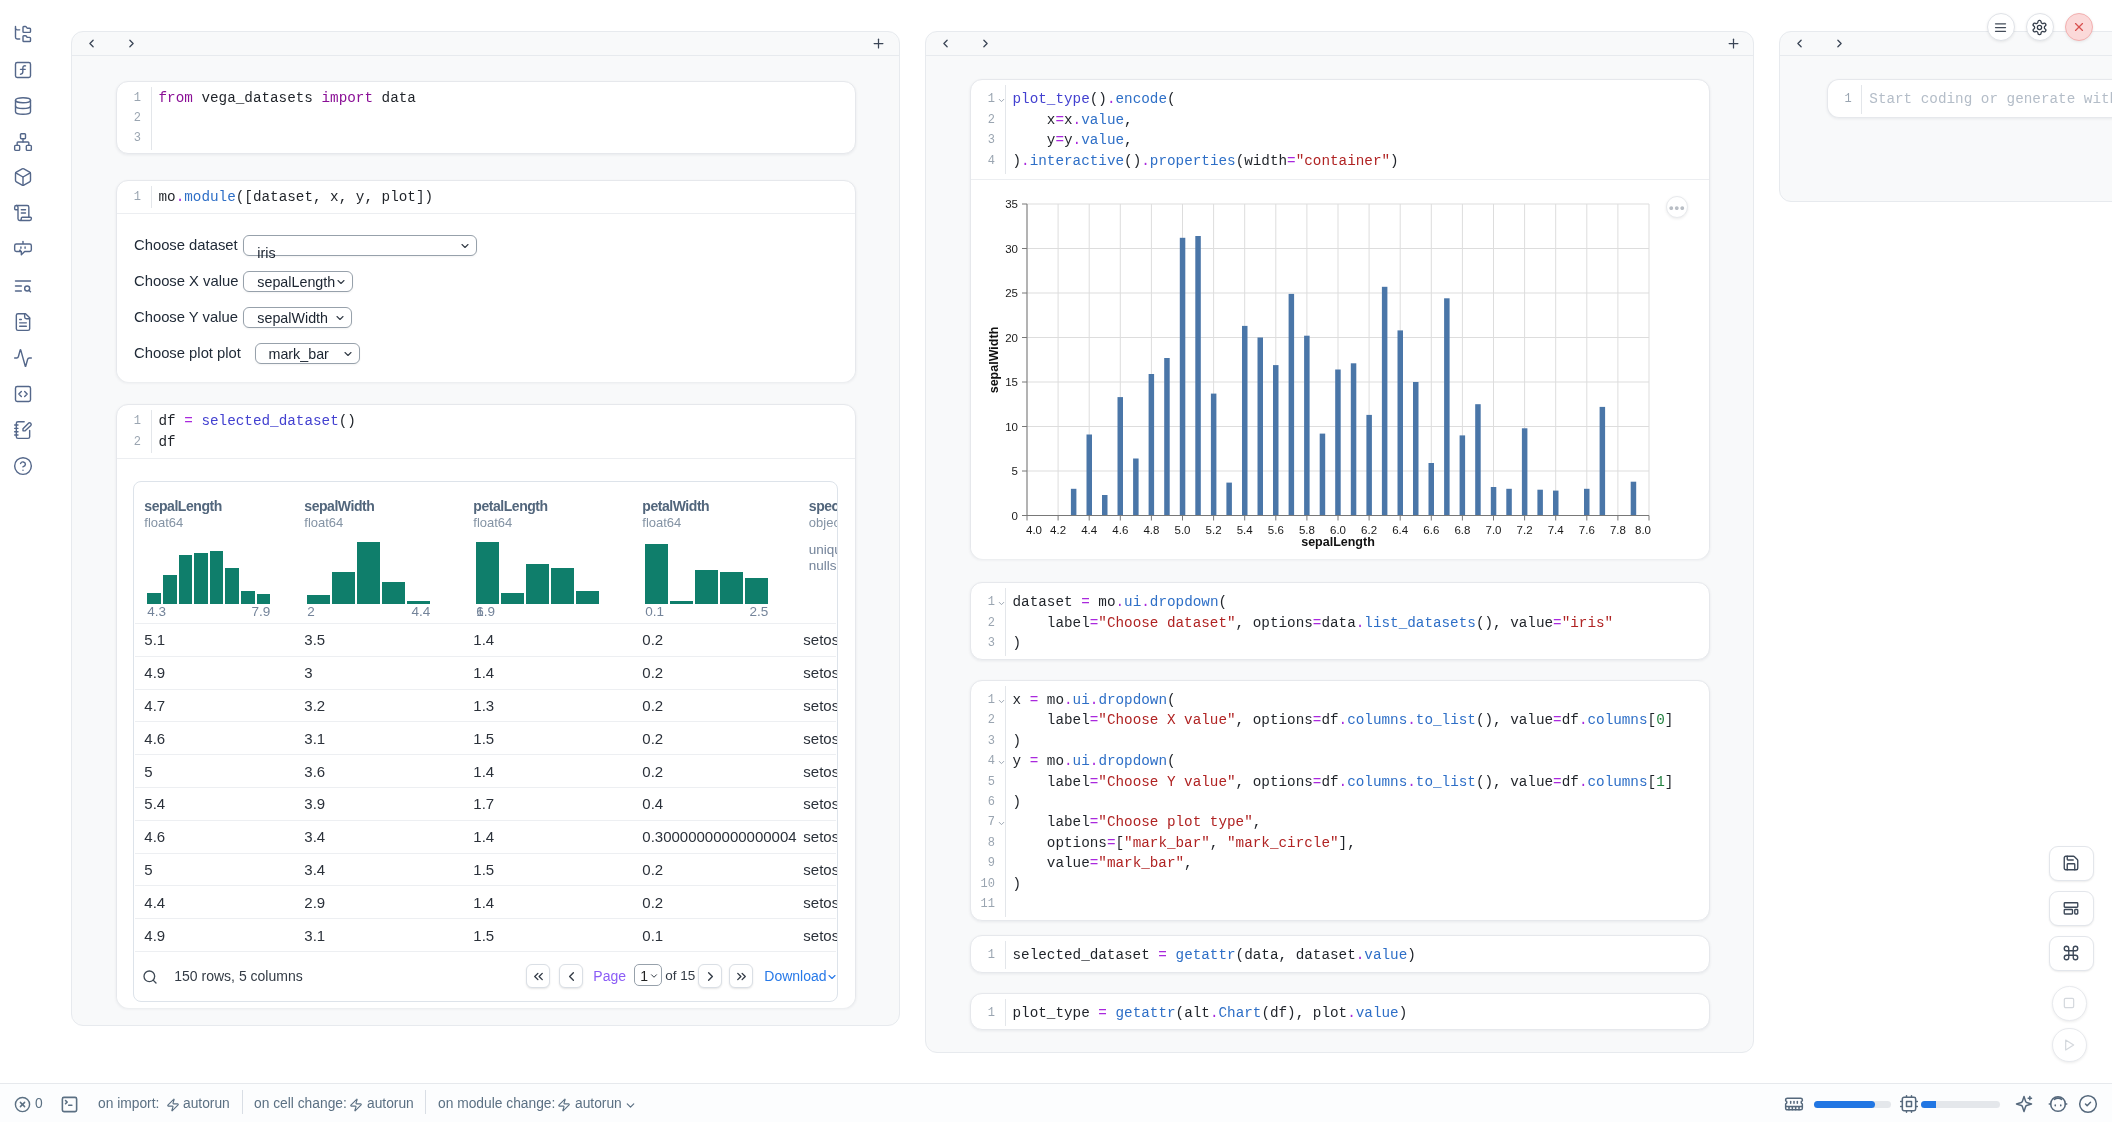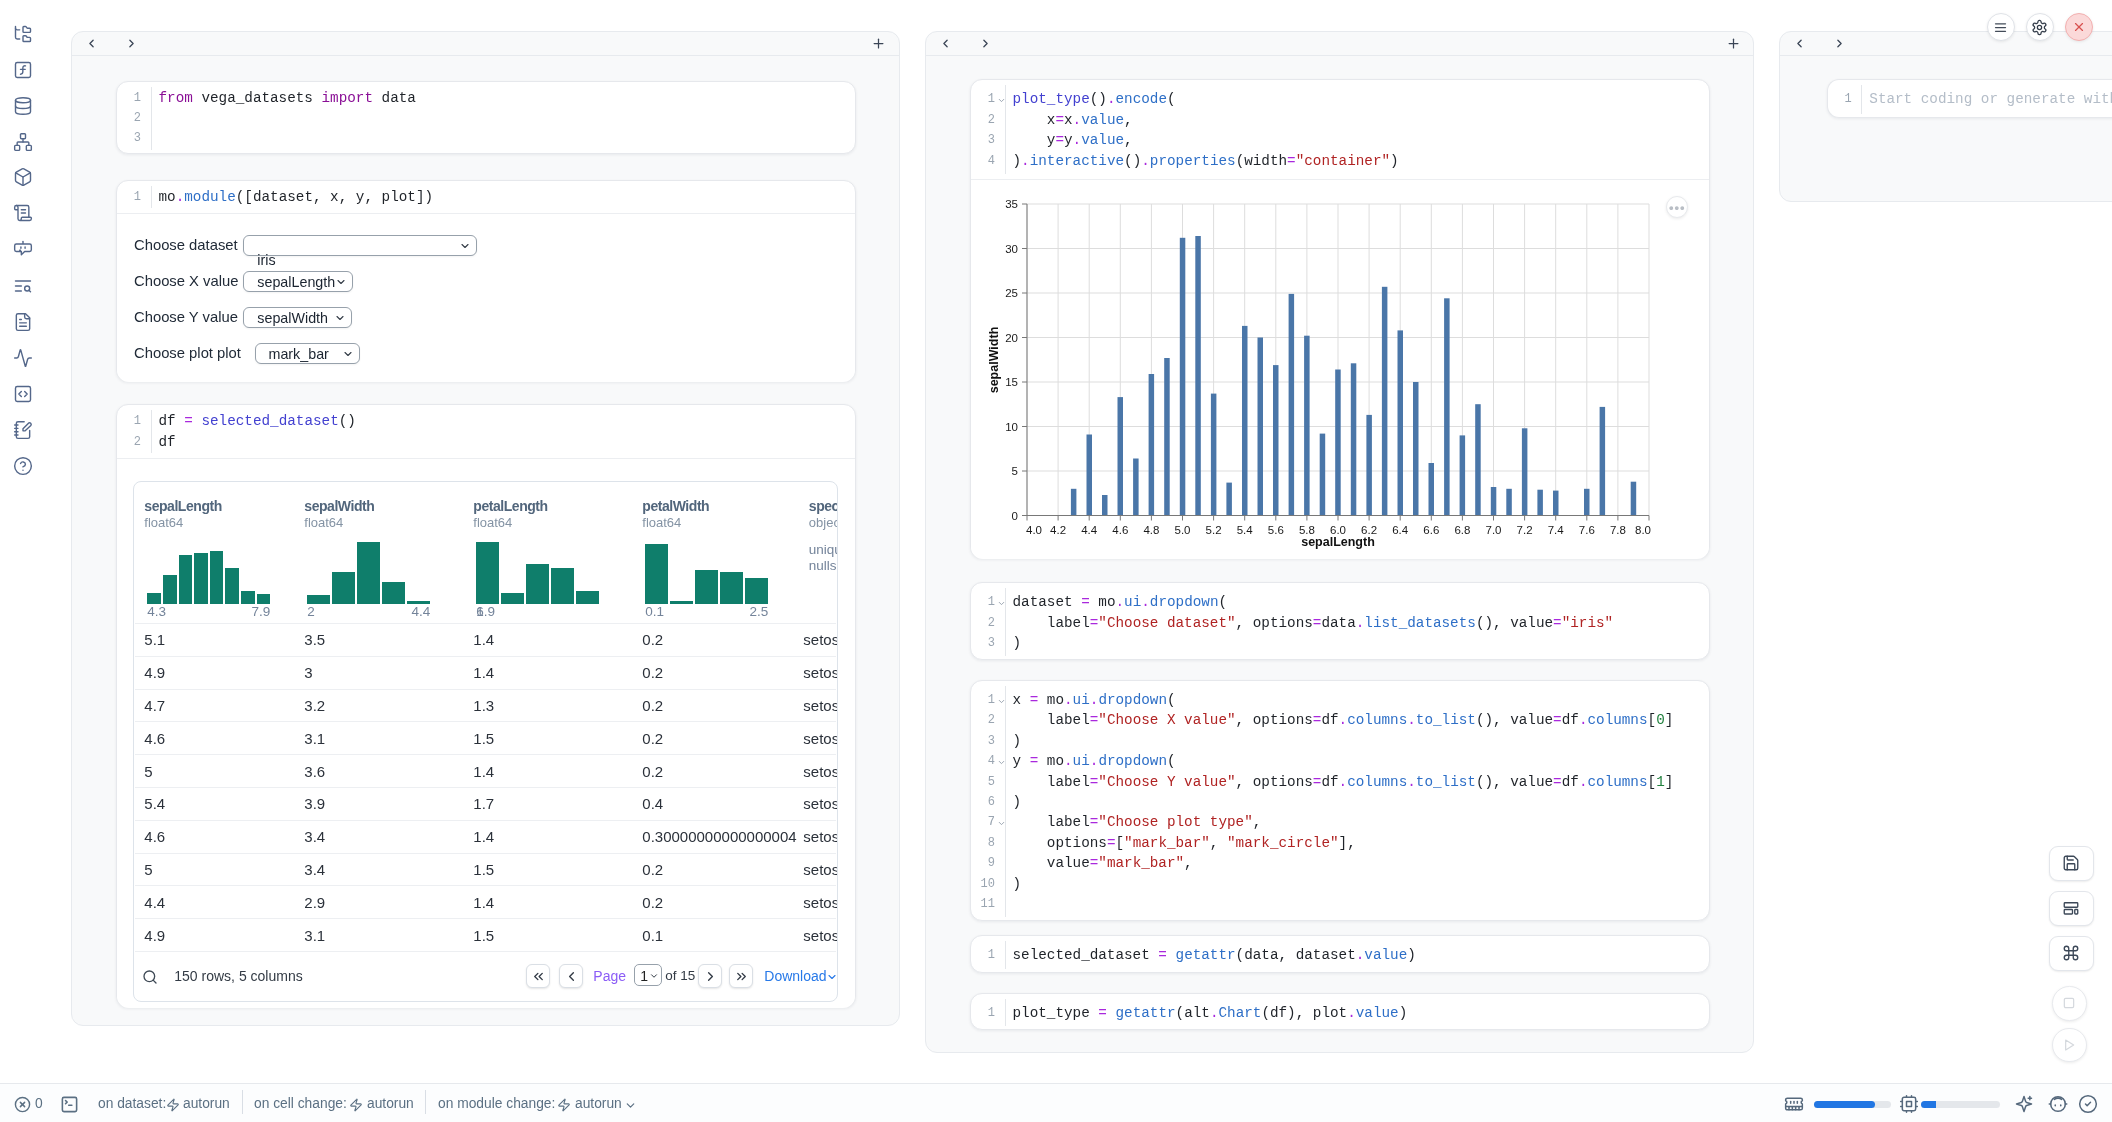--- a/index.html
+++ b/index.html
@@ -164,21 +164,21 @@
     <div class="codewrap" style="height:32.4px;padding-top:6px">
       <div class="gut" style="top:6px">
         <div>1</div>
       </div>
       <div class="gsep"></div>
       <div class="cl">mo<span class="o">.</span><span class="b">module</span>([dataset, x, y, plot])</div>
     </div>
     <div class="outp" style="top:32.4px;height:169.5px">
       <div class="lbl" style="left:17px;top:23.4px">Choose dataset</div>
       <div class="sel" style="left:126.3px;top:20.9px;width:234px;height:21.5px">
-        <span class="abs" style="left:13px;top:16px">iris</span>
+        <span class="abs" style="left:13px;top:9px">iris</span>
         <svg class="abs" style="right:5px;top:4.5px" width="12" height="12" viewBox="0 0 24 24" fill="none" stroke="#333b46" stroke-width="2.2" stroke-linecap="round" stroke-linejoin="round">
           <path d="m6 9 6 6 6-6"></path>
         </svg>
       </div>
       <div class="lbl" style="left:17px;top:59.4px">Choose X value</div>
       <div class="sel" style="left:126.3px;top:56.9px;width:110px;height:21.5px">
         <span class="abs" style="left:13px;top:2.5px">sepalLength</span>
         <svg class="abs" style="right:5px;top:4.5px" width="12" height="12" viewBox="0 0 24 24" fill="none" stroke="#333b46" stroke-width="2.2" stroke-linecap="round" stroke-linejoin="round">
           <path d="m6 9 6 6 6-6"></path>
         </svg>
@@ -633,21 +633,21 @@
     <circle cx="12" cy="12" r="10"></circle>
     <path d="m15 9-6 6"></path>
     <path d="m9 9 6 6"></path>
   </svg>
 <div class="stxt" style="left:35px">0</div>
 <svg class="abs" style="left:60px;top:1095px" width="19" height="19" viewBox="0 0 24 24" fill="none" stroke="#5b7083" stroke-width="2" stroke-linecap="round" stroke-linejoin="round">
     <rect width="18" height="18" x="3" y="3" rx="2"></rect>
     <path d="m7 11 2-2-2-2"></path>
     <path d="M11 13h4"></path>
   </svg>
-<div class="stxt" style="left:98px">on dataset:</div>
+<div class="stxt" style="left:98px">on import:</div>
 <svg class="abs" style="left:165.5px;top:1098px" width="14" height="14" viewBox="0 0 24 24" fill="none" stroke="#5b7083" stroke-width="1.9" stroke-linecap="round" stroke-linejoin="round">
     <path d="M4 14a1 1 0 0 1-.78-1.63l9.9-10.2a.5.5 0 0 1 .86.46l-1.92 6.02A1 1 0 0 0 13 10h7a1 1 0 0 1 .78 1.63l-9.9 10.2a.5.5 0 0 1-.86-.46l1.92-6.02A1 1 0 0 0 11 14z"></path>
   </svg>
 <div class="stxt" style="left:183px">autorun</div>
 <div class="ssep" style="left:241.6px"></div>
 <div class="stxt" style="left:254px">on cell change:</div>
 <svg class="abs" style="left:349.4px;top:1098px" width="14" height="14" viewBox="0 0 24 24" fill="none" stroke="#5b7083" stroke-width="1.9" stroke-linecap="round" stroke-linejoin="round">
     <path d="M4 14a1 1 0 0 1-.78-1.63l9.9-10.2a.5.5 0 0 1 .86.46l-1.92 6.02A1 1 0 0 0 13 10h7a1 1 0 0 1 .78 1.63l-9.9 10.2a.5.5 0 0 1-.86-.46l1.92-6.02A1 1 0 0 0 11 14z"></path>
   </svg>
 <div class="stxt" style="left:367px">autorun</div>

